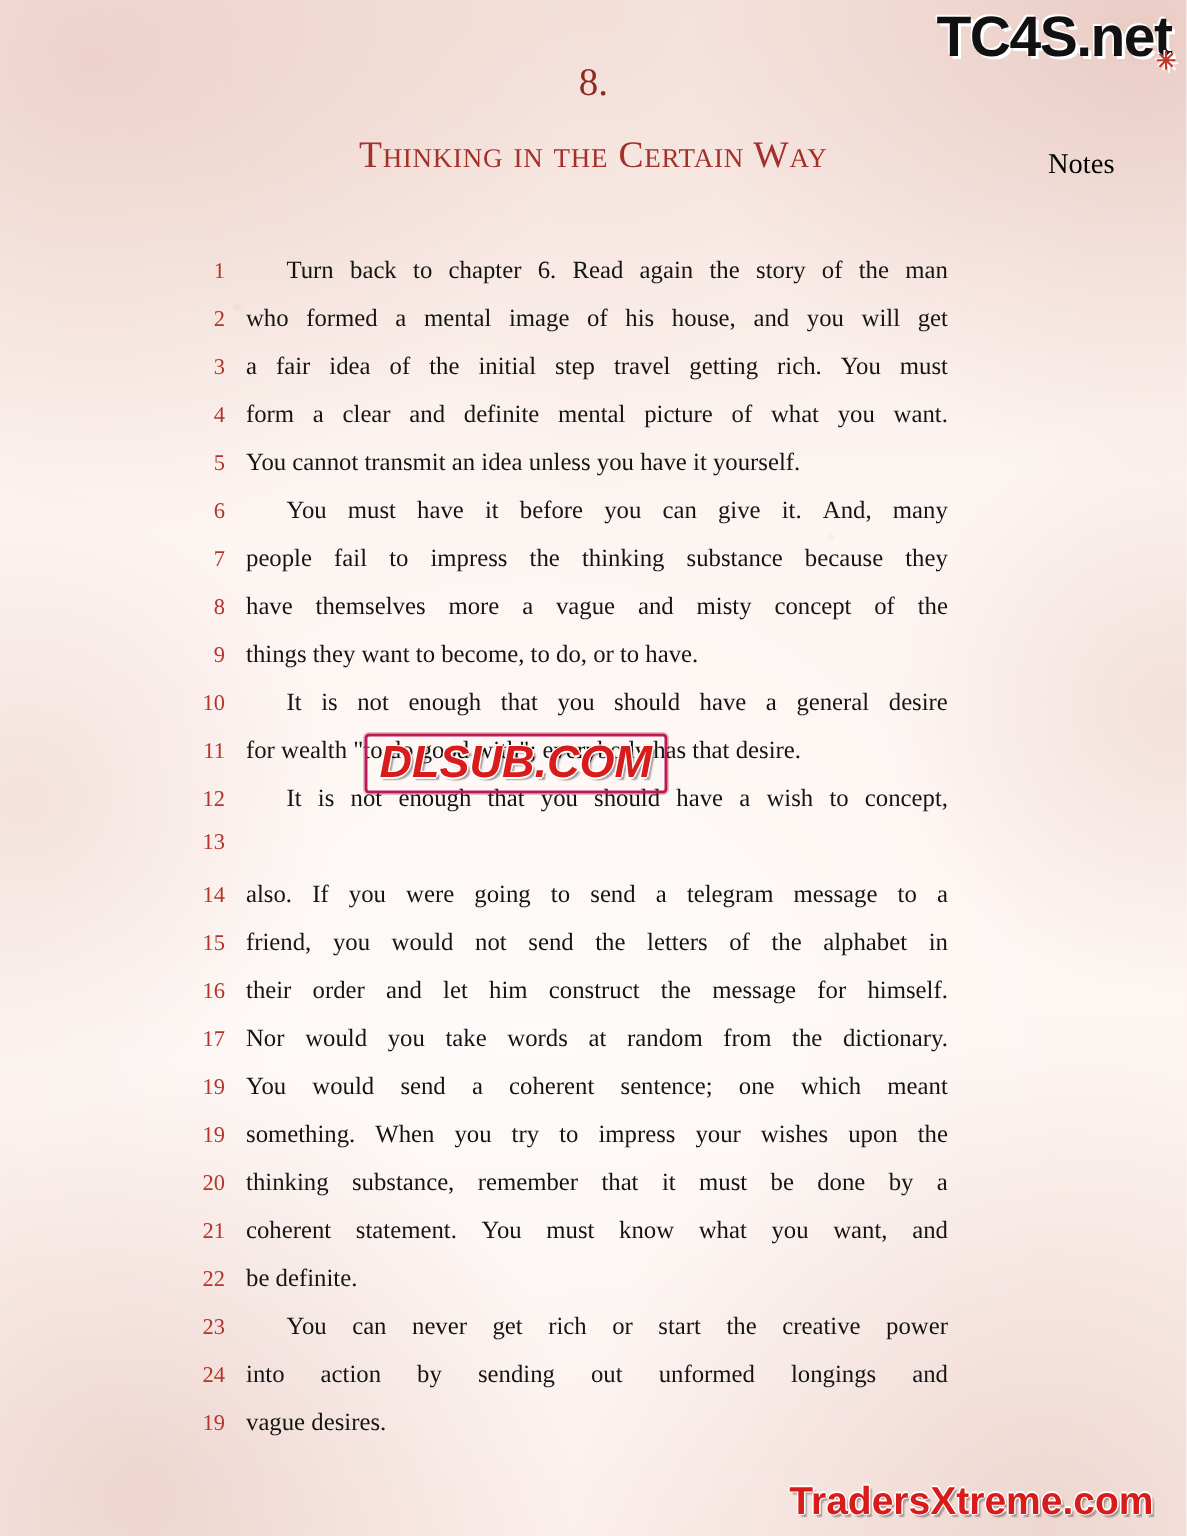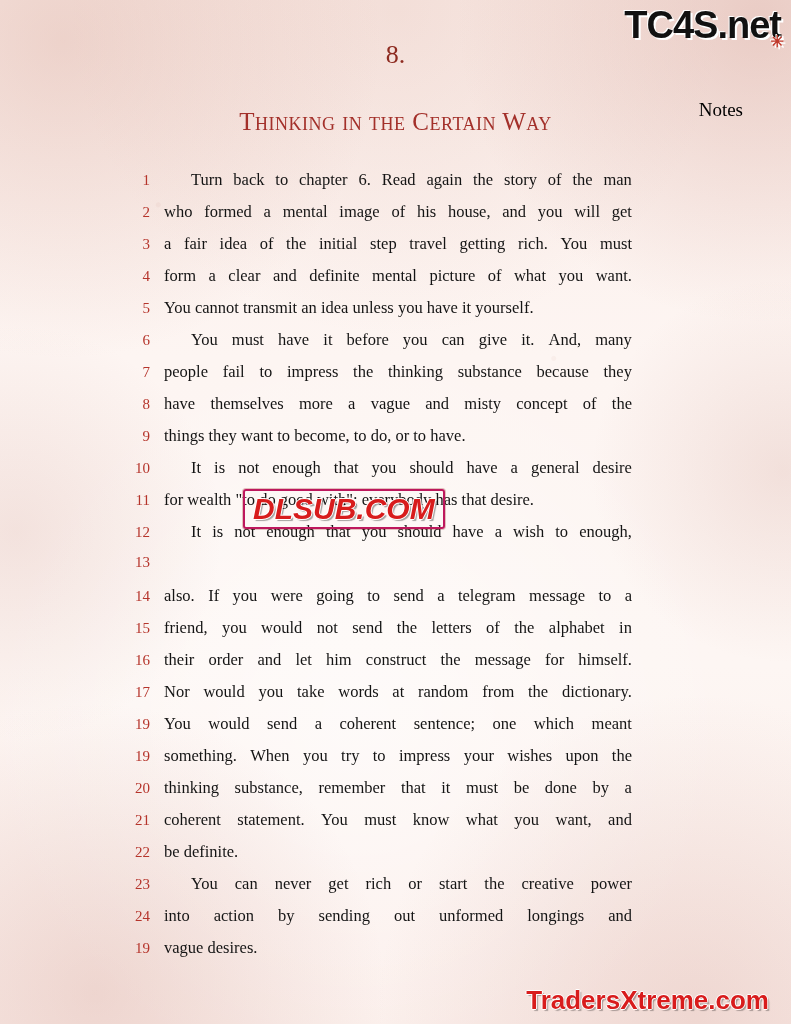--- a/index.html
+++ b/index.html
@@ -70,21 +70,21 @@
     top: 40px;
     left: 0;
     right: 0;
     text-align: center;
     color: #8e2b20;
     font-size: 26px;
     font-family: "Liberation Serif", serif;
   }
   .chapter-title {
     position: absolute;
-    top: 108px;
+    top: 90px;
     left: 0;
     right: 0;
     text-align: center;
     color: #a3302a;
     font-size: 25px;
     font-variant: small-caps;
     letter-spacing: 0.5px;
     font-family: "Liberation Serif", serif;
   }
 
@@ -337,21 +337,21 @@
           <span>is</span>
           <span>not</span>
           <span>enough</span>
           <span>that</span>
           <span>you</span>
           <span>should</span>
           <span>have</span>
           <span>a</span>
           <span>wish</span>
           <span>to</span>
-          <span>enough,</span>
+          <span>concept,</span>
         </div>
       </div>
       <div class="line-row">
         <div class="line-no">13</div>
       </div>
       <div class="line-row">
         <div class="line-no">14</div>
         <div class="line-text justify">
           <span>also.</span>
           <span>If</span>

